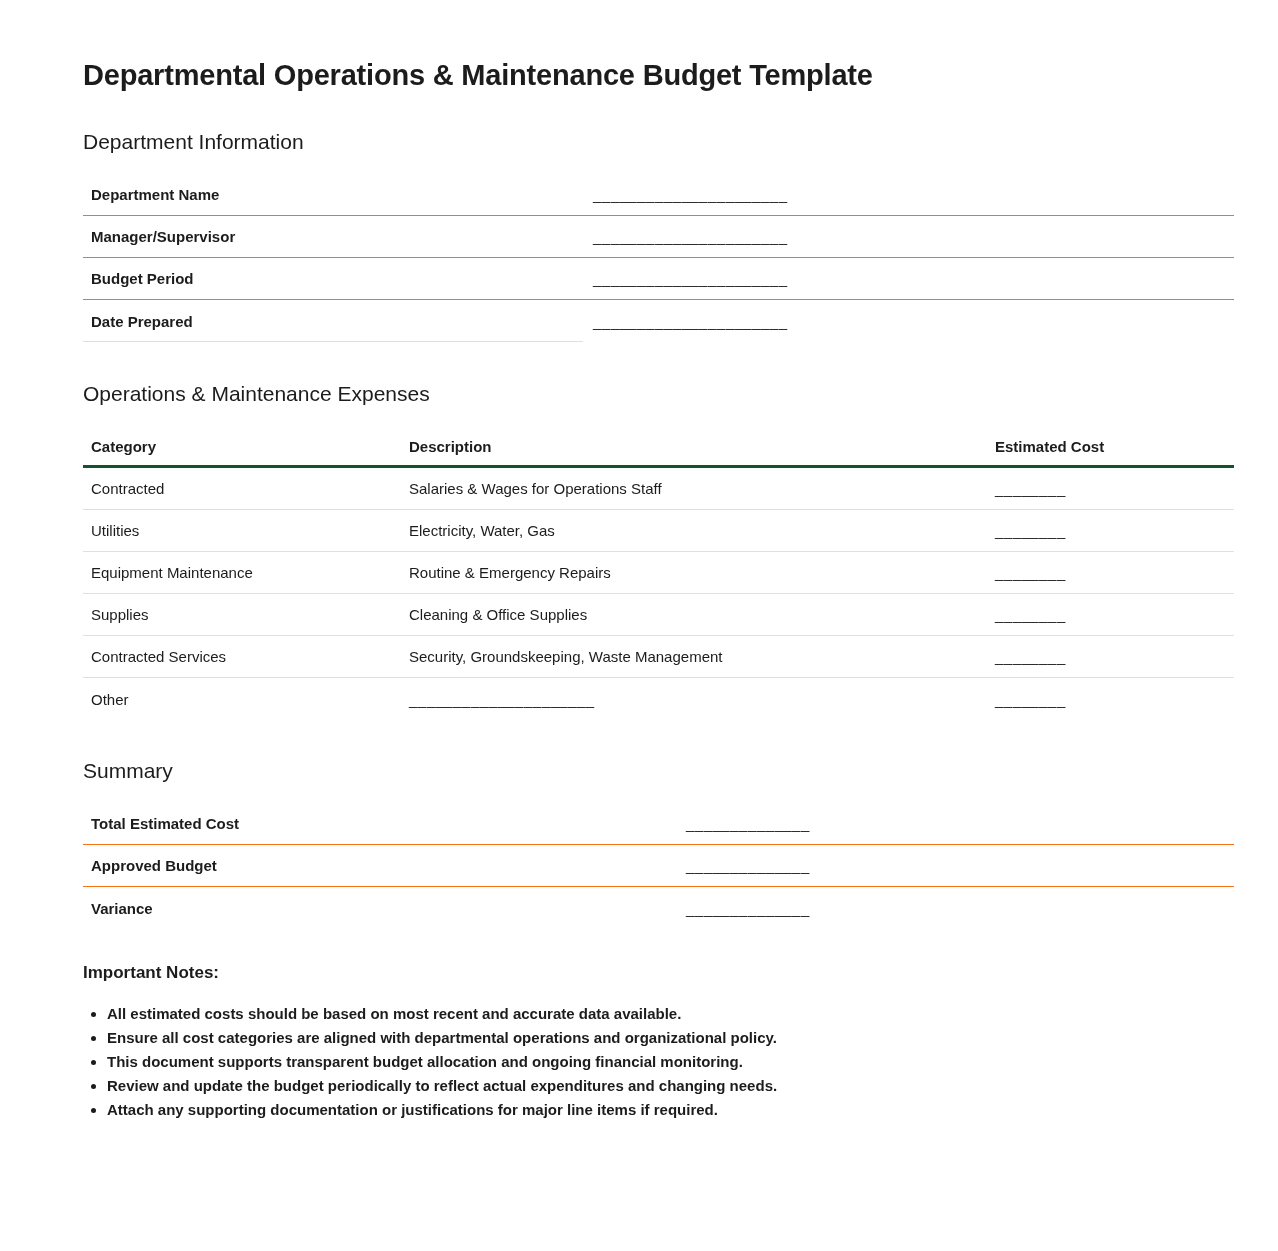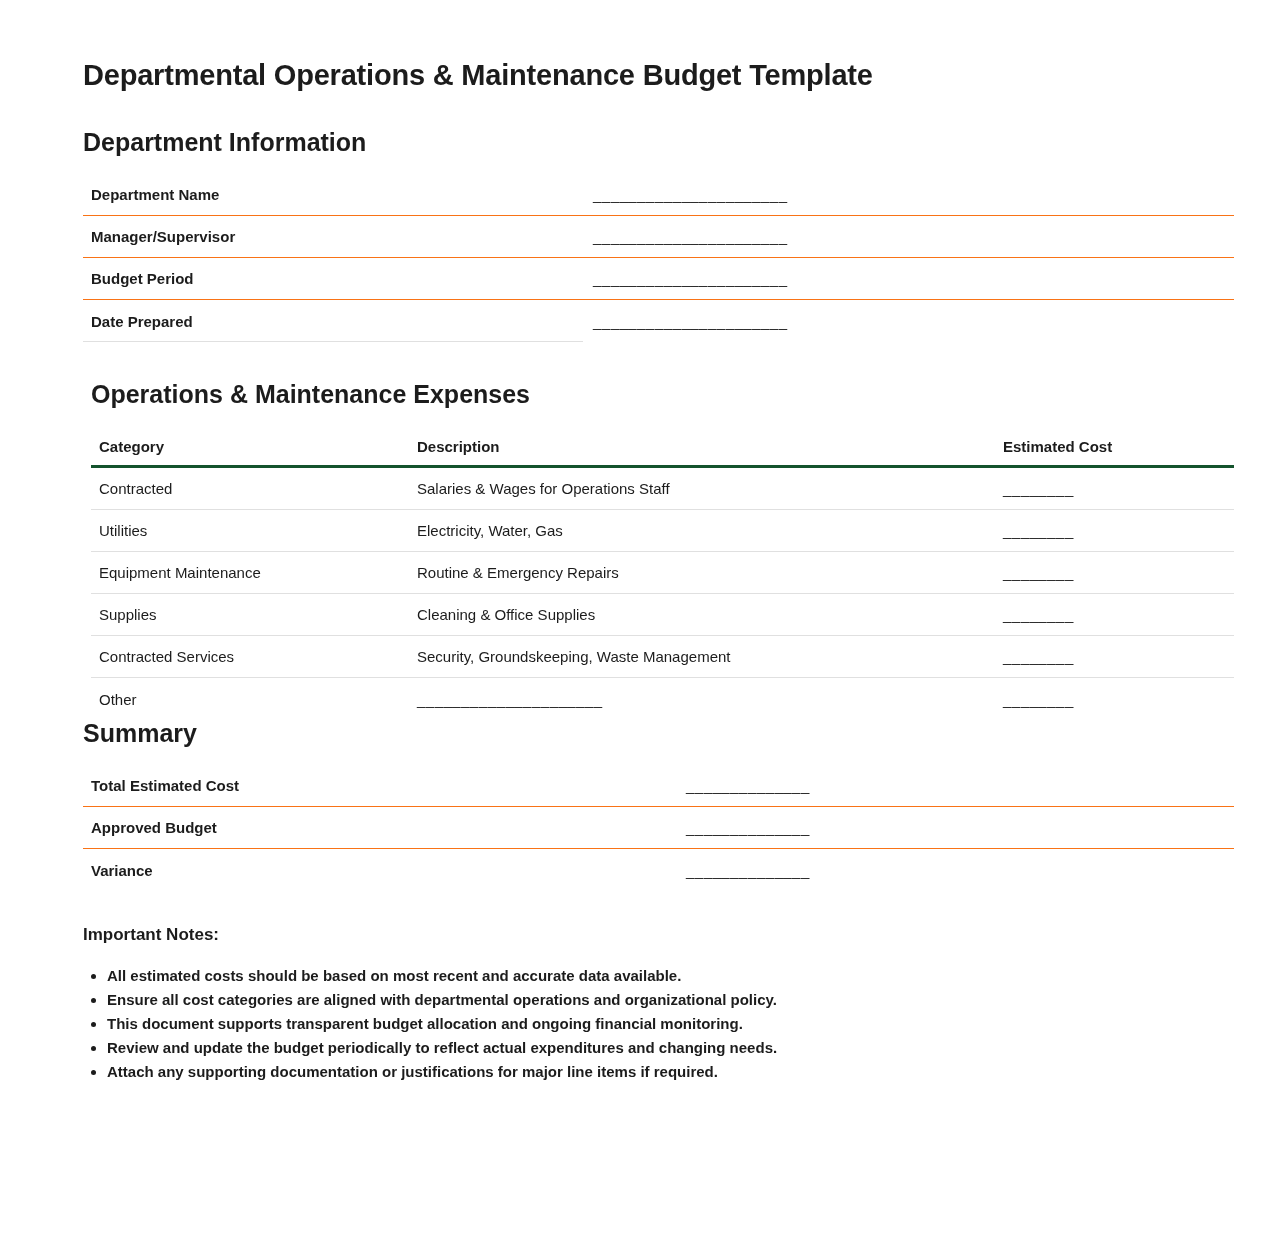--- a/index.html
+++ b/index.html
@@ -16,33 +16,33 @@
   }
   h1 {
     margin: 0;
     font-size: 29px;
     line-height: 34px;
     font-weight: 700;
     letter-spacing: -0.2px;
   }
   h2 {
     margin: 0;
-    font-size: 25px;
+    font-size: 21px;
     line-height: 26px;
-    font-weight: 700;
+    font-weight: 400;
   }
   h3 {
     margin: 0;
     font-size: 17px;
     line-height: 22px;
     font-weight: 700;
   }
   .section-dept     { margin-top: 37px; }
-  .section-expenses { margin-top: 39px; margin-left: 8px; }
-  .section-summary  { }
+  .section-expenses { margin-top: 39px; }
+  .section-summary  { margin-top: 38px; }
   .section-notes    { margin-top: 33px; }
 
   
   .form-table { margin-top: 19px; }
   .form-row {
     display: flex;
     align-items: center;
     height: 42px;
     padding-left: 8px;
     border-bottom: 1px solid #f97316;

